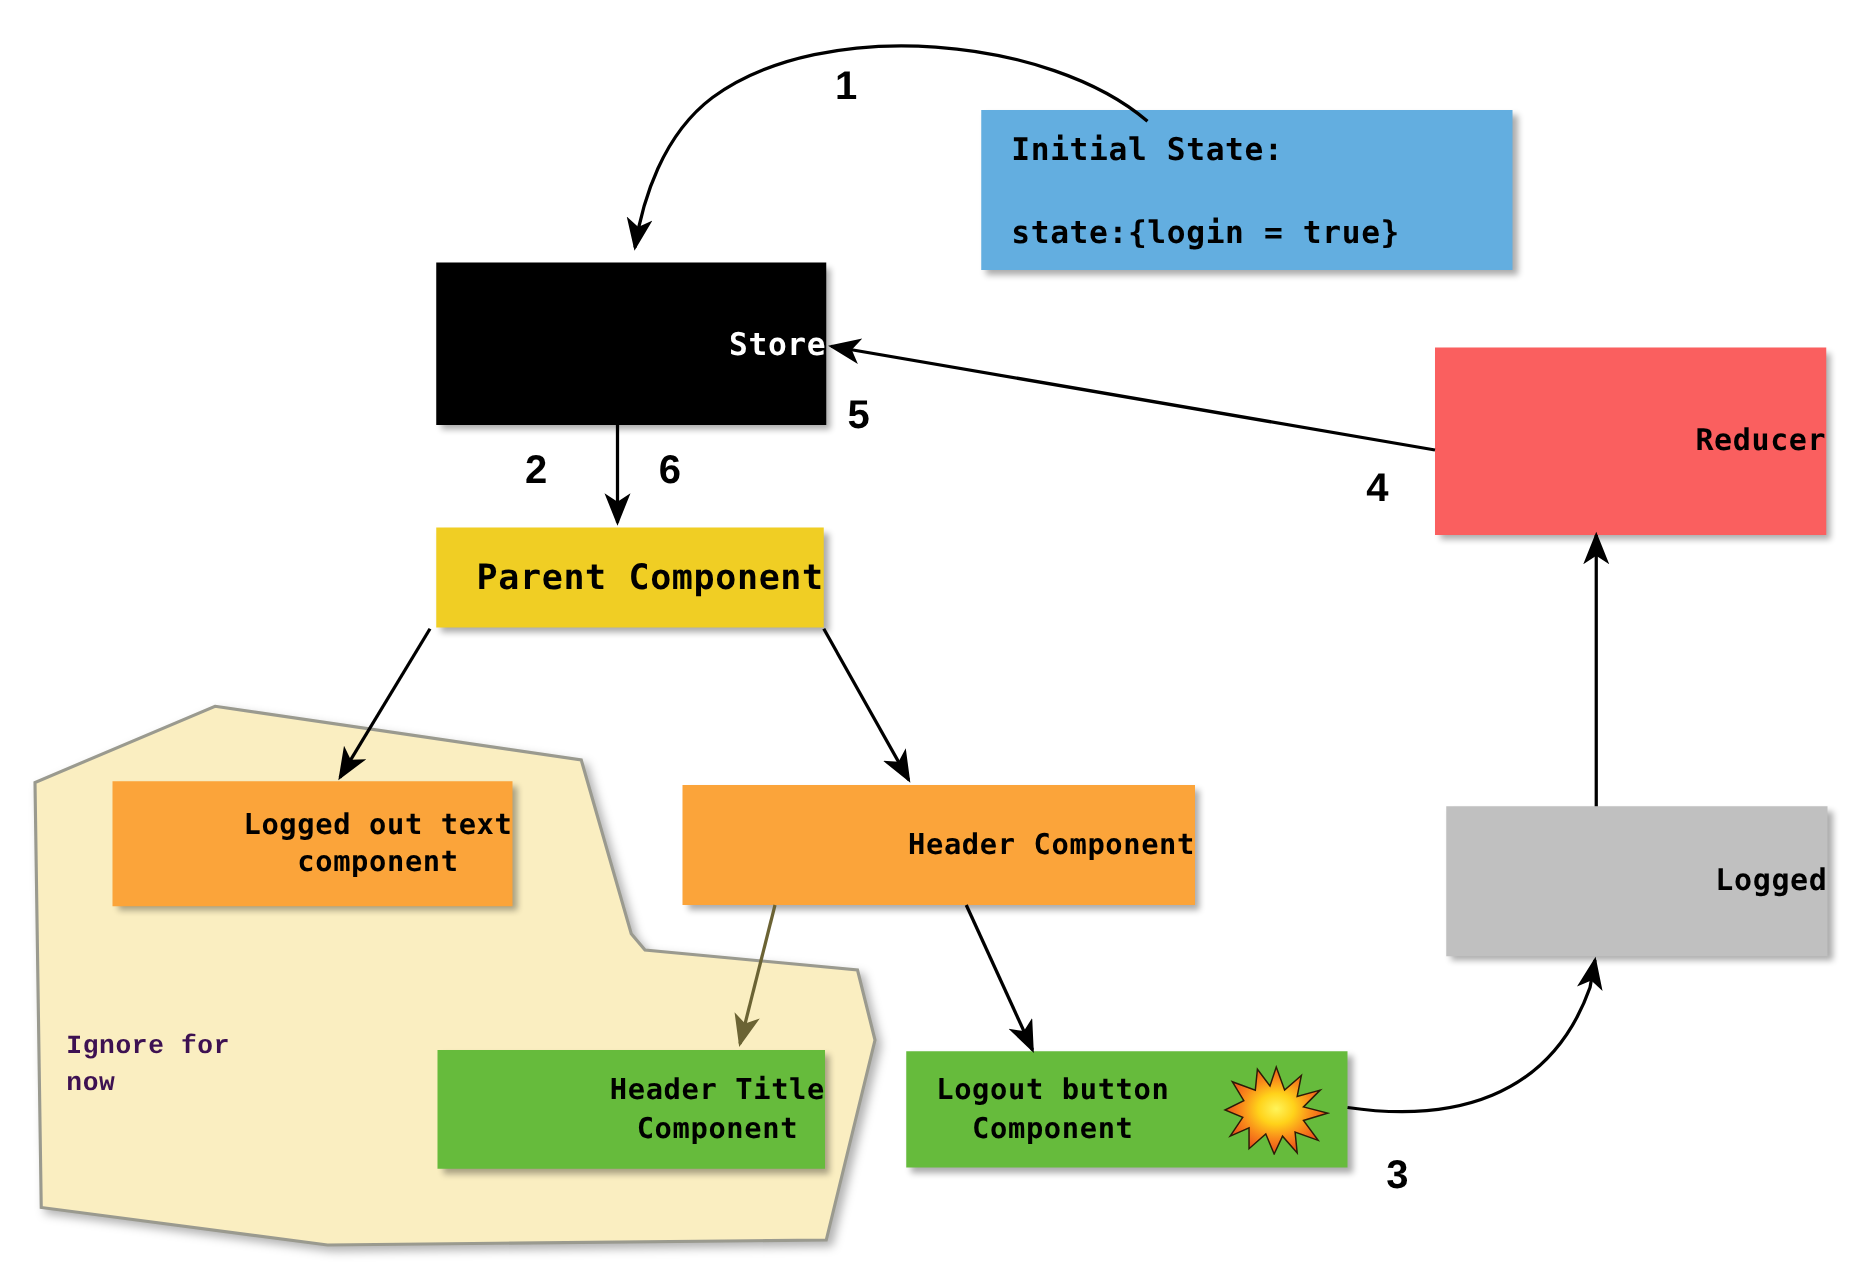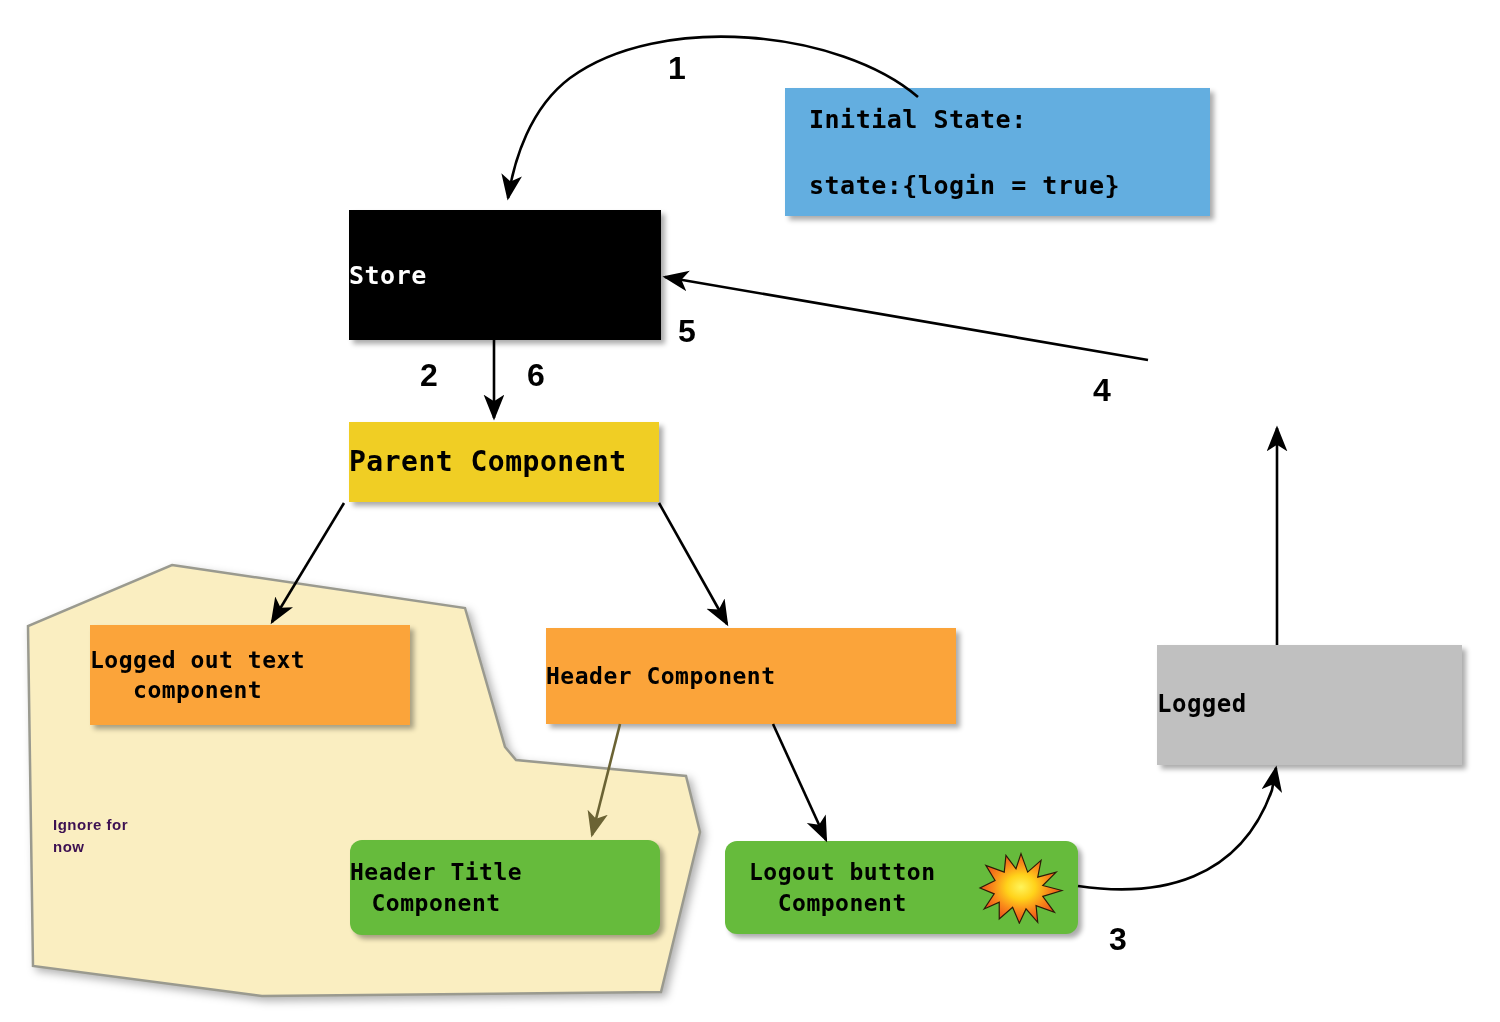--- a/index.html
+++ b/index.html
@@ -24,21 +24,21 @@
   }
   #edges.under { z-index: 1; }
   #edges.over  { z-index: 3; }
 
   .node {
     position: absolute;
     z-index: 2;
     box-sizing: border-box;
     display: flex;
     align-items: center;
-    justify-content: flex-start;
+    justify-content: flex-end;
     text-align: center;
     font-family: "DejaVu Sans Mono", monospace;
     font-weight: bold;
     color: #000000;
     line-height: 1.32;
     letter-spacing: 0.5px;
     box-shadow: 4px 4px 5px rgba(0,0,0,0.33);
     white-space: pre-line;
   }
 
@@ -54,21 +54,21 @@
     text-align: left;
     padding: 0 0 0 24px;
     font-weight: normal;
   }
   .node-initial .line1 { font-weight: bold; display: block; }
   .node-initial .line2 { font-weight: bold; display: block; text-align: center; }
   .node-reducer { background: #fa5f5f; font-size: 24px; }
   .node-action  { background: #c0c0c0; font-size: 24px; }
   .node-parent  { background: #f0ce24; font-size: 28px; }
   .node-orange  { background: #fba43a; font-size: 23px; }
-  .node-green   { background: #66bb3c; font-size: 23px; border-radius: 12px; }
+  .node-green   { background: #66bb3c; font-size: 23px; }
 
   .node-logout {
     justify-content: flex-start;
     padding-left: 24px;
     align-items: center;
   }
   .burst {
     position: absolute;
     right: 14px;
     top: 50%;
@@ -84,23 +84,23 @@
     font-family: "Liberation Sans", sans-serif;
     font-weight: bold;
     font-size: 32px;
     color: #000000;
     line-height: 1;
   }
 
   .note-text {
     position: absolute;
     z-index: 2;
-    font-family: Liberation Sans, sans-serif;
+    font-family: Liberation Mono, monospace;
     font-weight: bold;
-    font-size: 15px;
+    font-size: 21px;
     color: #3d1152;
     line-height: 1.42;
     letter-spacing: 0.5px;
     white-space: pre-line;
   }
 </style>
 </head>
 <body>
 
 <div id="canvas">
@@ -153,20 +153,23 @@
     <div>
       <span class="line1">Initial State:</span>
       <span class="line2">state:{login = true}</span>
     </div>
   </div>
 
   <div class="node node-store" style="left:349px; top:210px; width:312px; height:130px;">
     <span>Store</span>
   </div>
 
+  <div class="node node-reducer" style="left:1148px; top:278px; width:313px; height:150px;">
+    <span>Reducer</span>
+  </div>
 
   <div class="node node-action" style="left:1157px; top:645px; width:305px; height:120px;">
     <span>Logged</span>
   </div>
 
   <div class="node node-parent" style="left:349px; top:422px; width:310px; height:80px;">
     <span>Parent Component</span>
   </div>
 
   <div class="node node-orange" style="left:90px; top:625px; width:320px; height:100px;">

